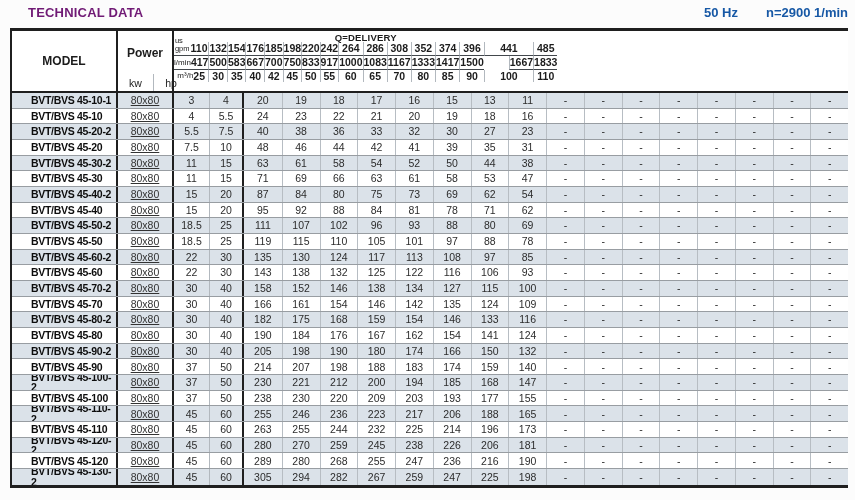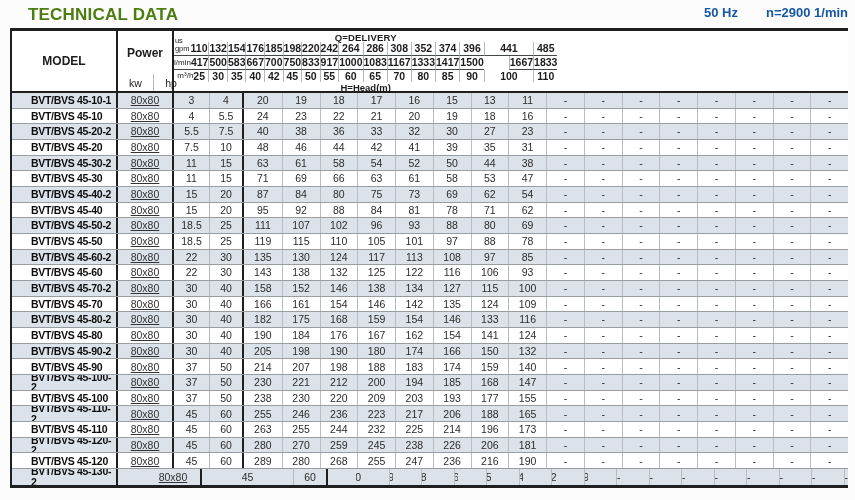--- a/index.html
+++ b/index.html
@@ -8,21 +8,21 @@
     background:#fcfcfc;
     font-family:"Liberation Sans",sans-serif;
     color:#1c1c1c;
     overflow:hidden;
   }
   
   .topbar{
     position:absolute;left:28px;top:5px;width:820px;
     display:flex;justify-content:space-between;align-items:flex-start;
   }
-  .title{color:#4d7c0f;font-weight:bold;font-size:17px;letter-spacing:.2px;}
+  .title{color:#701a75;font-weight:bold;font-size:13px;letter-spacing:.2px;}
   .specs{display:flex;gap:28px;color:#1758a5;font-weight:bold;font-size:13px;}
 
   
   .table{
     position:absolute;left:10px;top:28px;width:838px;
     background:#ffffff;
     border-top:3px solid #1f1f1f;
     border-bottom:3px solid #1f1f1f;
     border-left:2px solid #1f1f1f;
     box-sizing:border-box;
@@ -74,21 +74,21 @@
     font-weight:normal;font-size:7.5px;line-height:1.05;
     text-align:left;margin-right:1px;color:#222;display:inline-block;
   }
   .ulab2{font-weight:normal;font-size:8px;margin-right:0;color:#222;}
 
   
   .trow{
     display:grid;grid-template-columns:106px 56px 35px 35px repeat(16,1fr);
     height:15.68px;border-bottom:1px solid #989da2;box-sizing:border-box;
   }
-  .trow:last-child{border-bottom:none;gap:28px;}
+  .trow:last-child{border-bottom:none;}
   .trow.stripe{background:#dbe2e9;}
   .c{
     display:flex;align-items:center;justify-content:center;
     font-size:10.5px;color:#2c2c2c;line-height:1;overflow:hidden;
   }
   .c-model{
     justify-content:flex-start;padding-left:19px;
     font-weight:bold;color:#0d0d0d;letter-spacing:-.3px;
     border-right:2px solid #1f1f1f;
   }
@@ -112,21 +112,20 @@
     <div class="h-model">MODEL</div>
     <div class="h-power">
       <div class="h-label">Power</div>
       <div class="h-units">
         <div class="h-kw">kw</div>
         <div class="h-hp">hp</div>
       </div>
     </div>
     <div class="h-delivery">
       <div class="q-title">Q=DELIVERY</div>
-      <div class="head-title">H=Head(m)</div>
     <div class="dcell r2" style="grid-column: 1;">
           <span class="ulab"><span>us</span><br><span>gpm</span></span>
           <b>110</b>
         </div>
         <div class="dcell r2 sep" style="grid-column: 2;">
           <b>132</b>
         </div>
         <div class="dcell r2 sep" style="grid-column: 3;">
           <b>154</b>
         </div>

